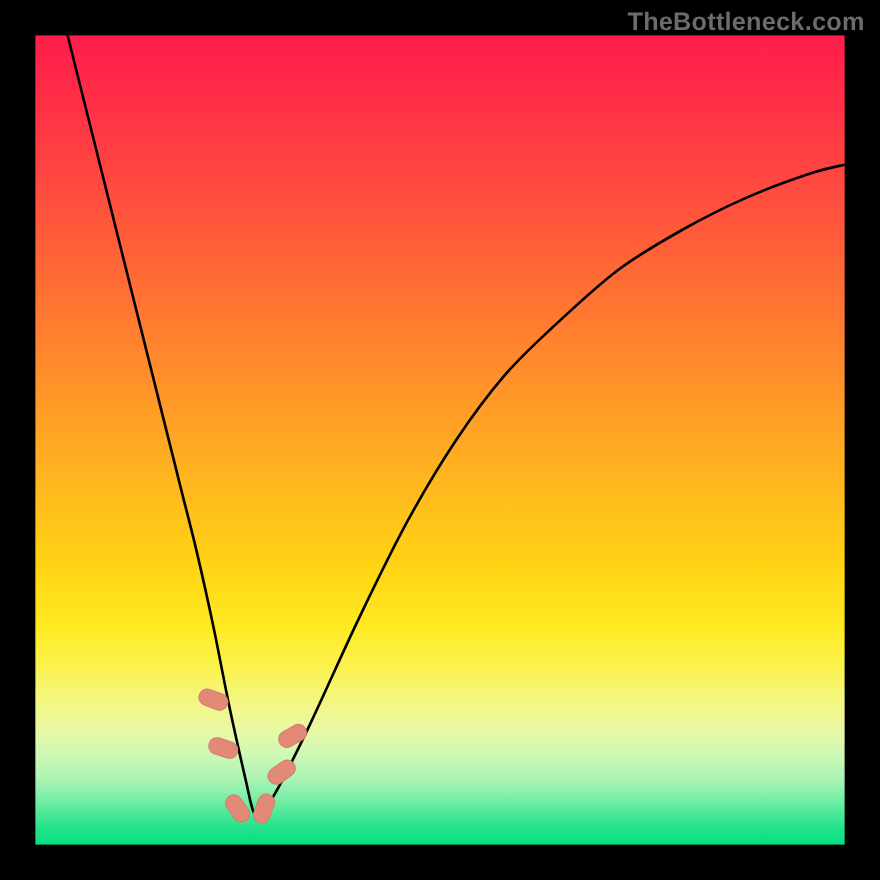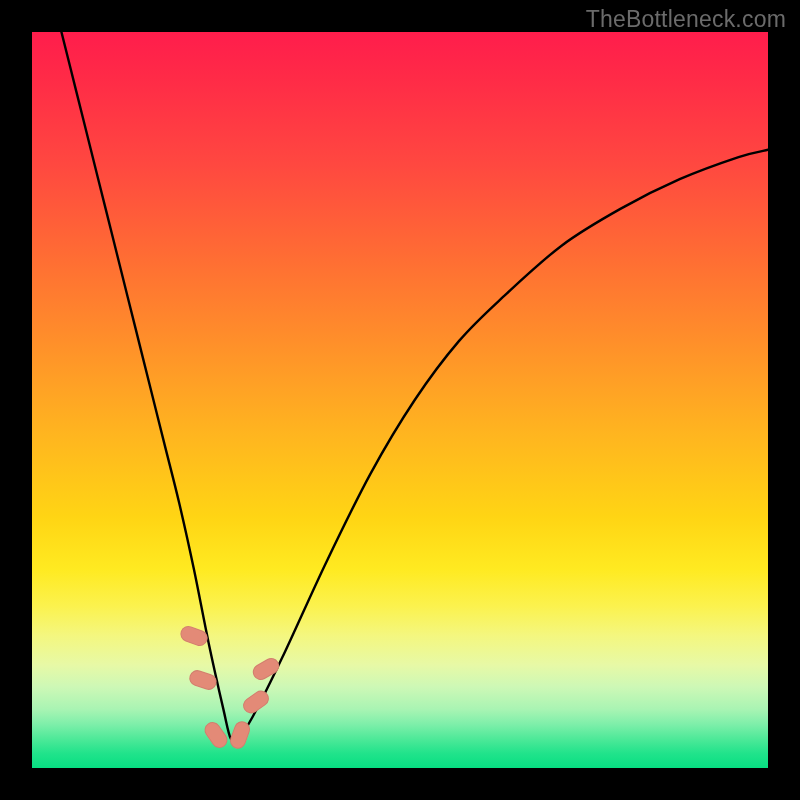--- a/index.html
+++ b/index.html
@@ -17,21 +17,21 @@
     height: 800px;
     background: #000;
   }
   .watermark {
     position: absolute;
     top: 6px;
     right: 14px;
     color: #6b6b6b;
     font-size: 23px;
     letter-spacing: 0.2px;
-    font-weight: 400;
+    font-weight: 700;
     z-index: 10;
   }
   .plot {
     position: absolute;
     left: 32px;
     top: 32px;
     width: 736px;
     height: 736px;
     overflow: hidden;
   }

